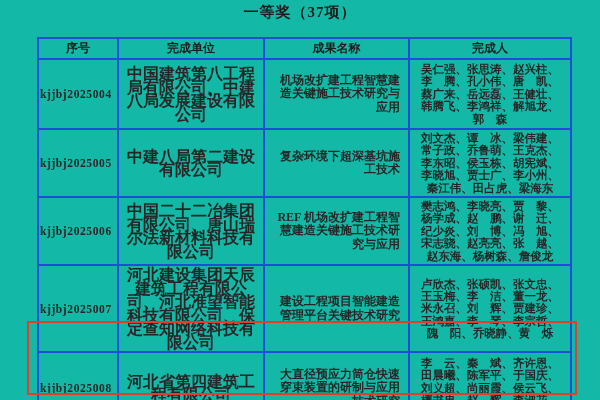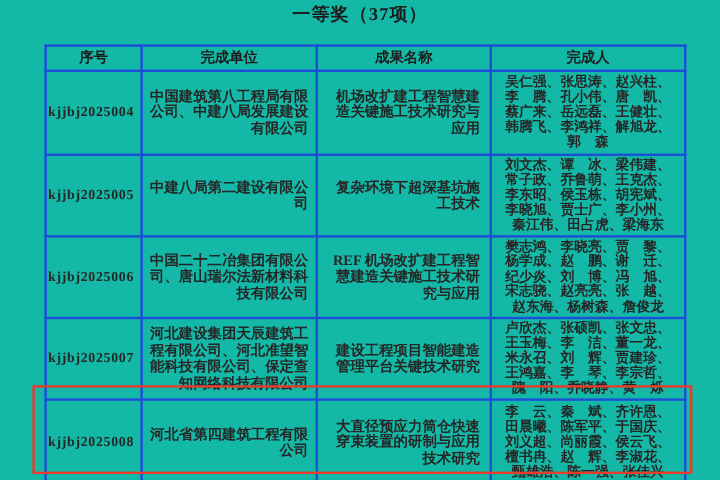--- a/index.html
+++ b/index.html
@@ -43,22 +43,22 @@
   th.hcell{
     font-size:12px;font-weight:bold;text-align:center;
     color:#1d1d1d;
   }
   td.serial{
     font-size:11.5px;text-align:left;
     letter-spacing:0.6px;
     font-family:"Liberation Serif","DejaVu Serif",serif;
   }
   td.unit{
-    font-size:12px;line-height:13.5px;
-    padding:2px 6px;text-align:right;margin-left:33px;
+    font-size:16px;line-height:13.5px;
+    padding:2px 6px;text-align:center;margin-left:33px;
   }
   td.achv{
     font-size:12px;line-height:13.5px;
     padding:2px 8px;text-align:right;
   }
   td.names{
     font-size:11.5px;line-height:12.4px;
     padding:2px 4px;text-align:center;
     white-space:pre-line;
   }

